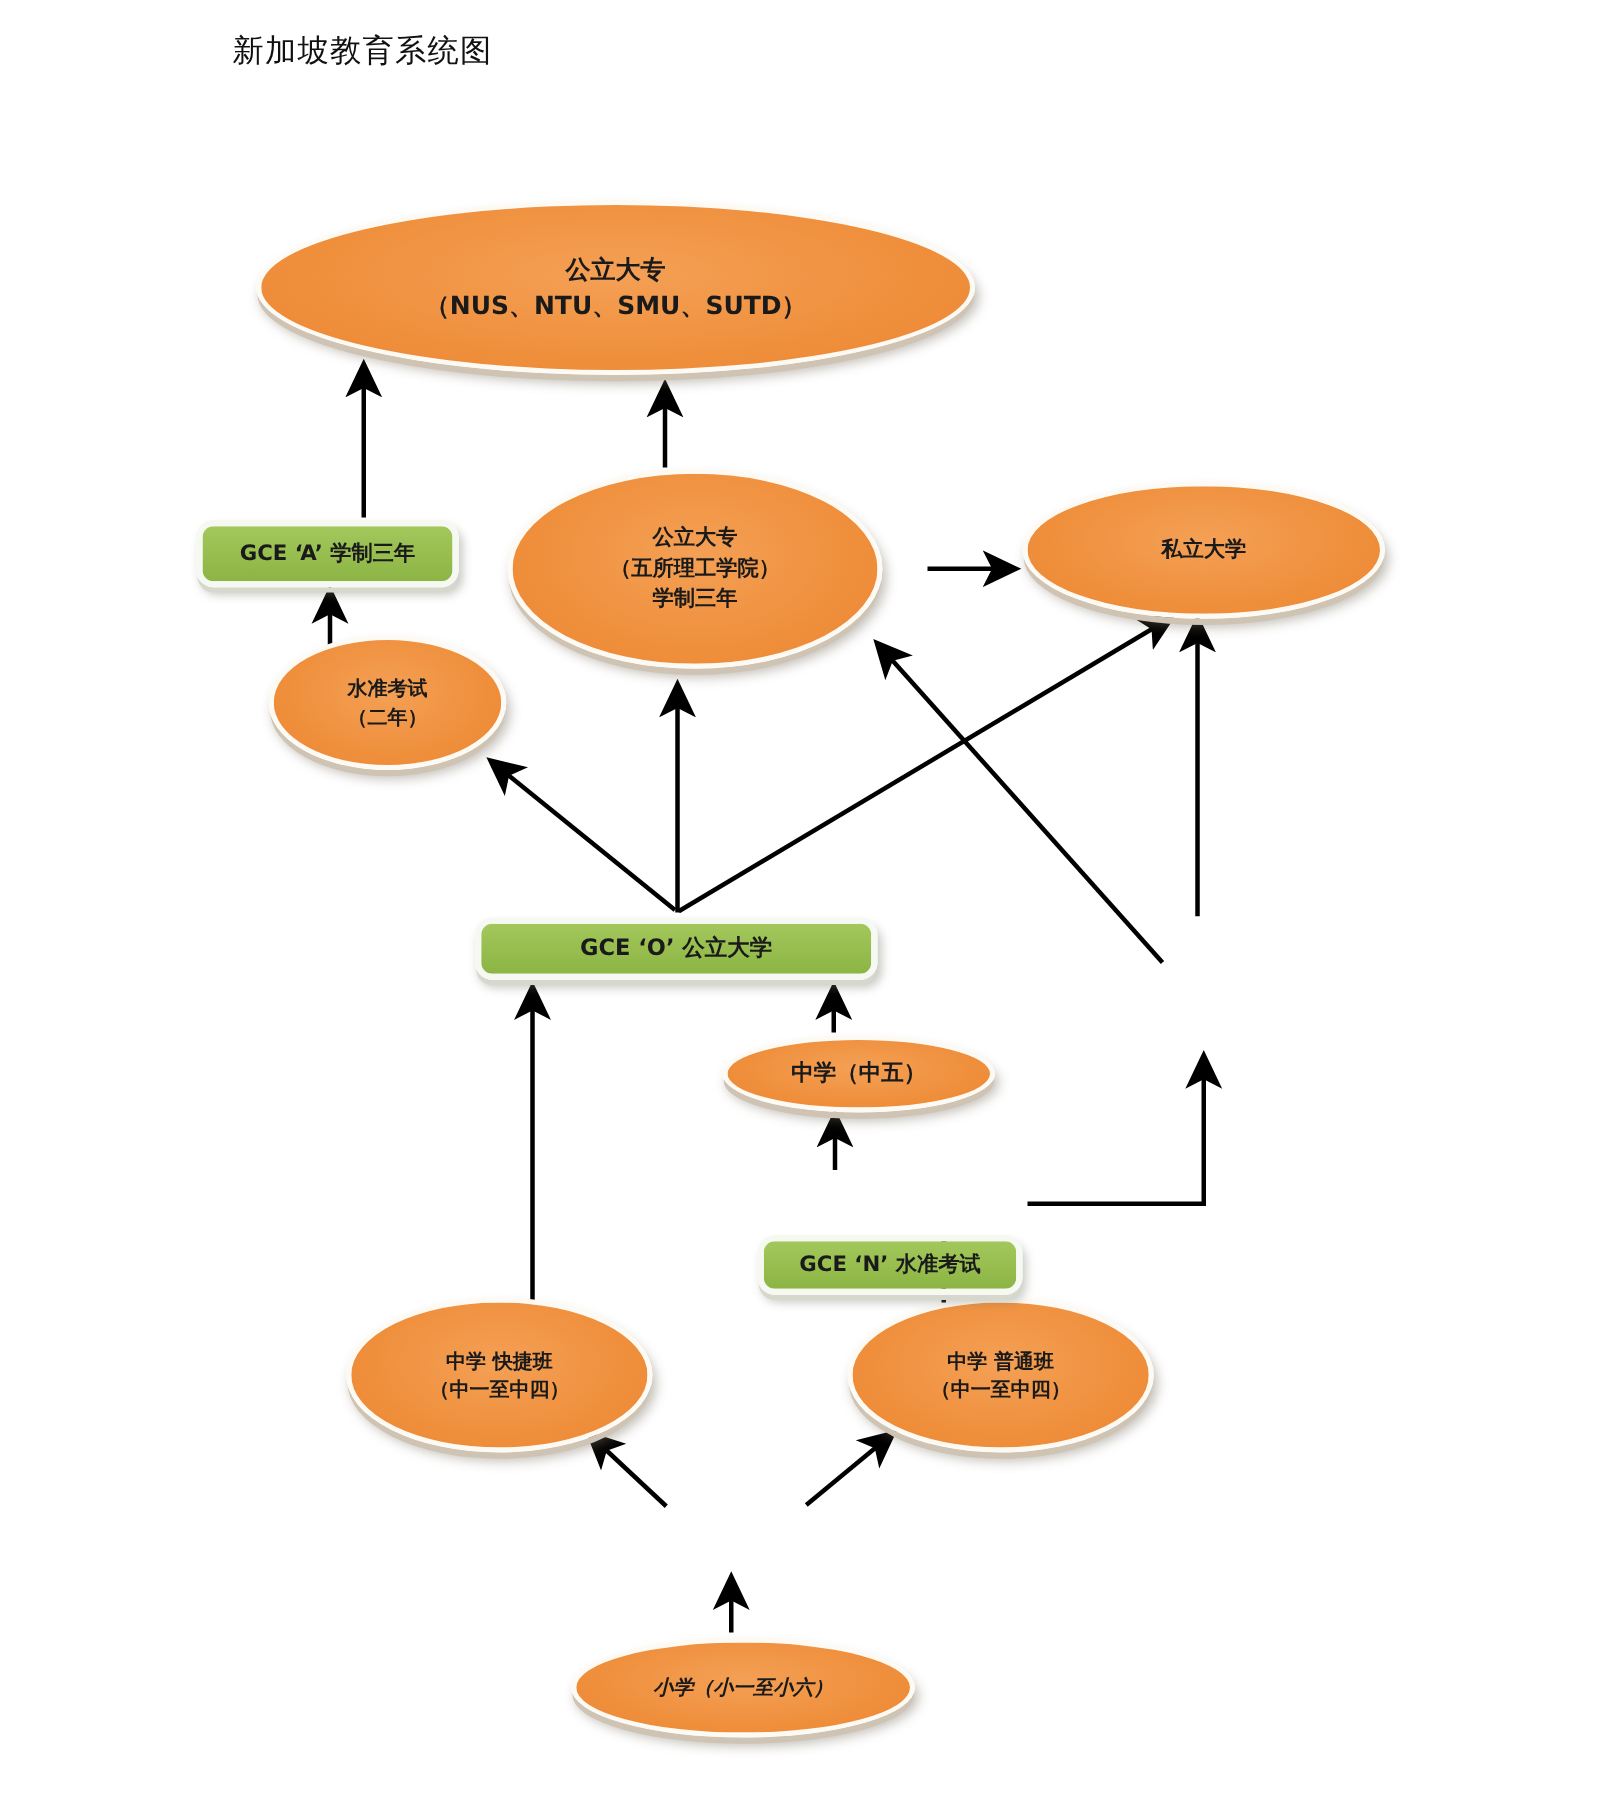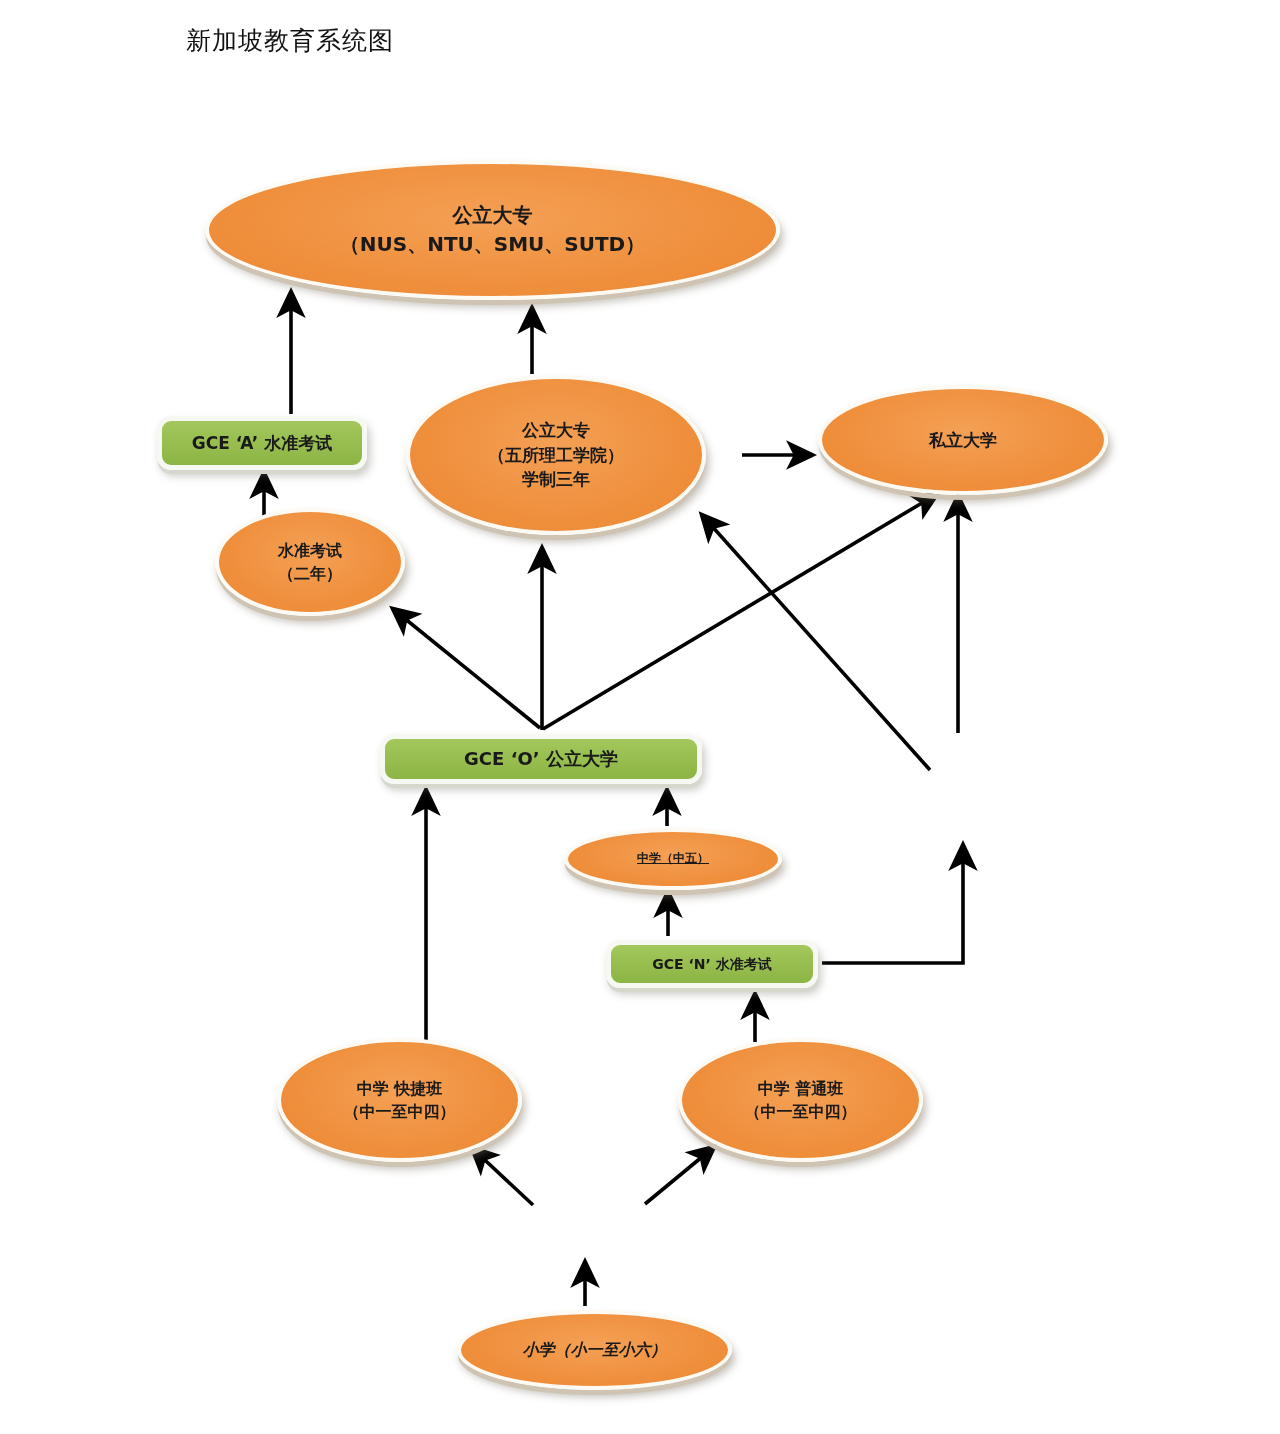--- a/index.html
+++ b/index.html
@@ -70,28 +70,28 @@
     font-family:"DejaVu Sans","Liberation Sans",sans-serif;
     font-weight:700;
   }
 
   
   #n-public-univ   {left:205px; top:160px;  width:575px; height:140px; font-size:20px;}
   #n-poly          {left:406px; top:375px;  width:300px; height:160px; font-size:17px;}
   #n-private-univ  {left:818px; top:385px;  width:290px; height:110px; font-size:17px;}
   #n-jc            {left:215px; top:508px;  width:190px; height:108px; font-size:16px;}
   #n-ite           {left:845px; top:725px;  width:215px; height:118px; font-size:16px;}
-  #n-sec5          {left:564px; top:828px;  width:218px; height:62px;  font-size:12px;text-decoration:underline;}
+  #n-sec5          {left:578px; top:828px;  width:218px; height:62px;  font-size:18px;}
   #n-sec-express   {left:277px; top:1038px; width:245px; height:124px; font-size:16px;}
   #n-sec-normal    {left:678px; top:1038px; width:245px; height:124px; font-size:16px;align-items:center;}
   #n-primary       {left:457px; top:1310px; width:275px; height:80px;  font-size:16px;font-style:italic;}
 
   #n-gce-a         {left:157px; top:416px;  width:210px; height:54px;  font-size:17px;}
   #n-gce-o         {left:380px; top:734px;  width:322px; height:50px;  font-size:18px;}
-  #n-gce-n         {left:606px; top:940px;  width:212px; height:48px;  font-size:14px;}
+  #n-gce-n         {left:606px; top:988px;  width:212px; height:48px;  font-size:17px;}
   #n-psle          {left:479px; top:1208px; width:210px; height:48px;  font-size:17px;}
 
   .line2{display:block;}
 </style>
 </head>
 <body>
 
 <div id="stage">
 
   <div class="page-title">新加坡教育系统图</div>
@@ -191,21 +191,21 @@
   </div>
 
   <div class="node ellipse" id="n-primary">
     <div class="lines">
       <span>小学（小一至小六）</span>
     </div>
   </div>
 
   <div class="node gbox" id="n-gce-a">
     <div class="lines">
-      <span>GCE ‘A’ 水准考试</span>
+      <span>GCE ‘A’ 学制三年</span>
     </div>
   </div>
 
   <div class="node gbox" id="n-gce-o">
     <div class="lines">
       <span>GCE ‘O’ 公立大学</span>
     </div>
   </div>
 
   <div class="node gbox" id="n-gce-n">

